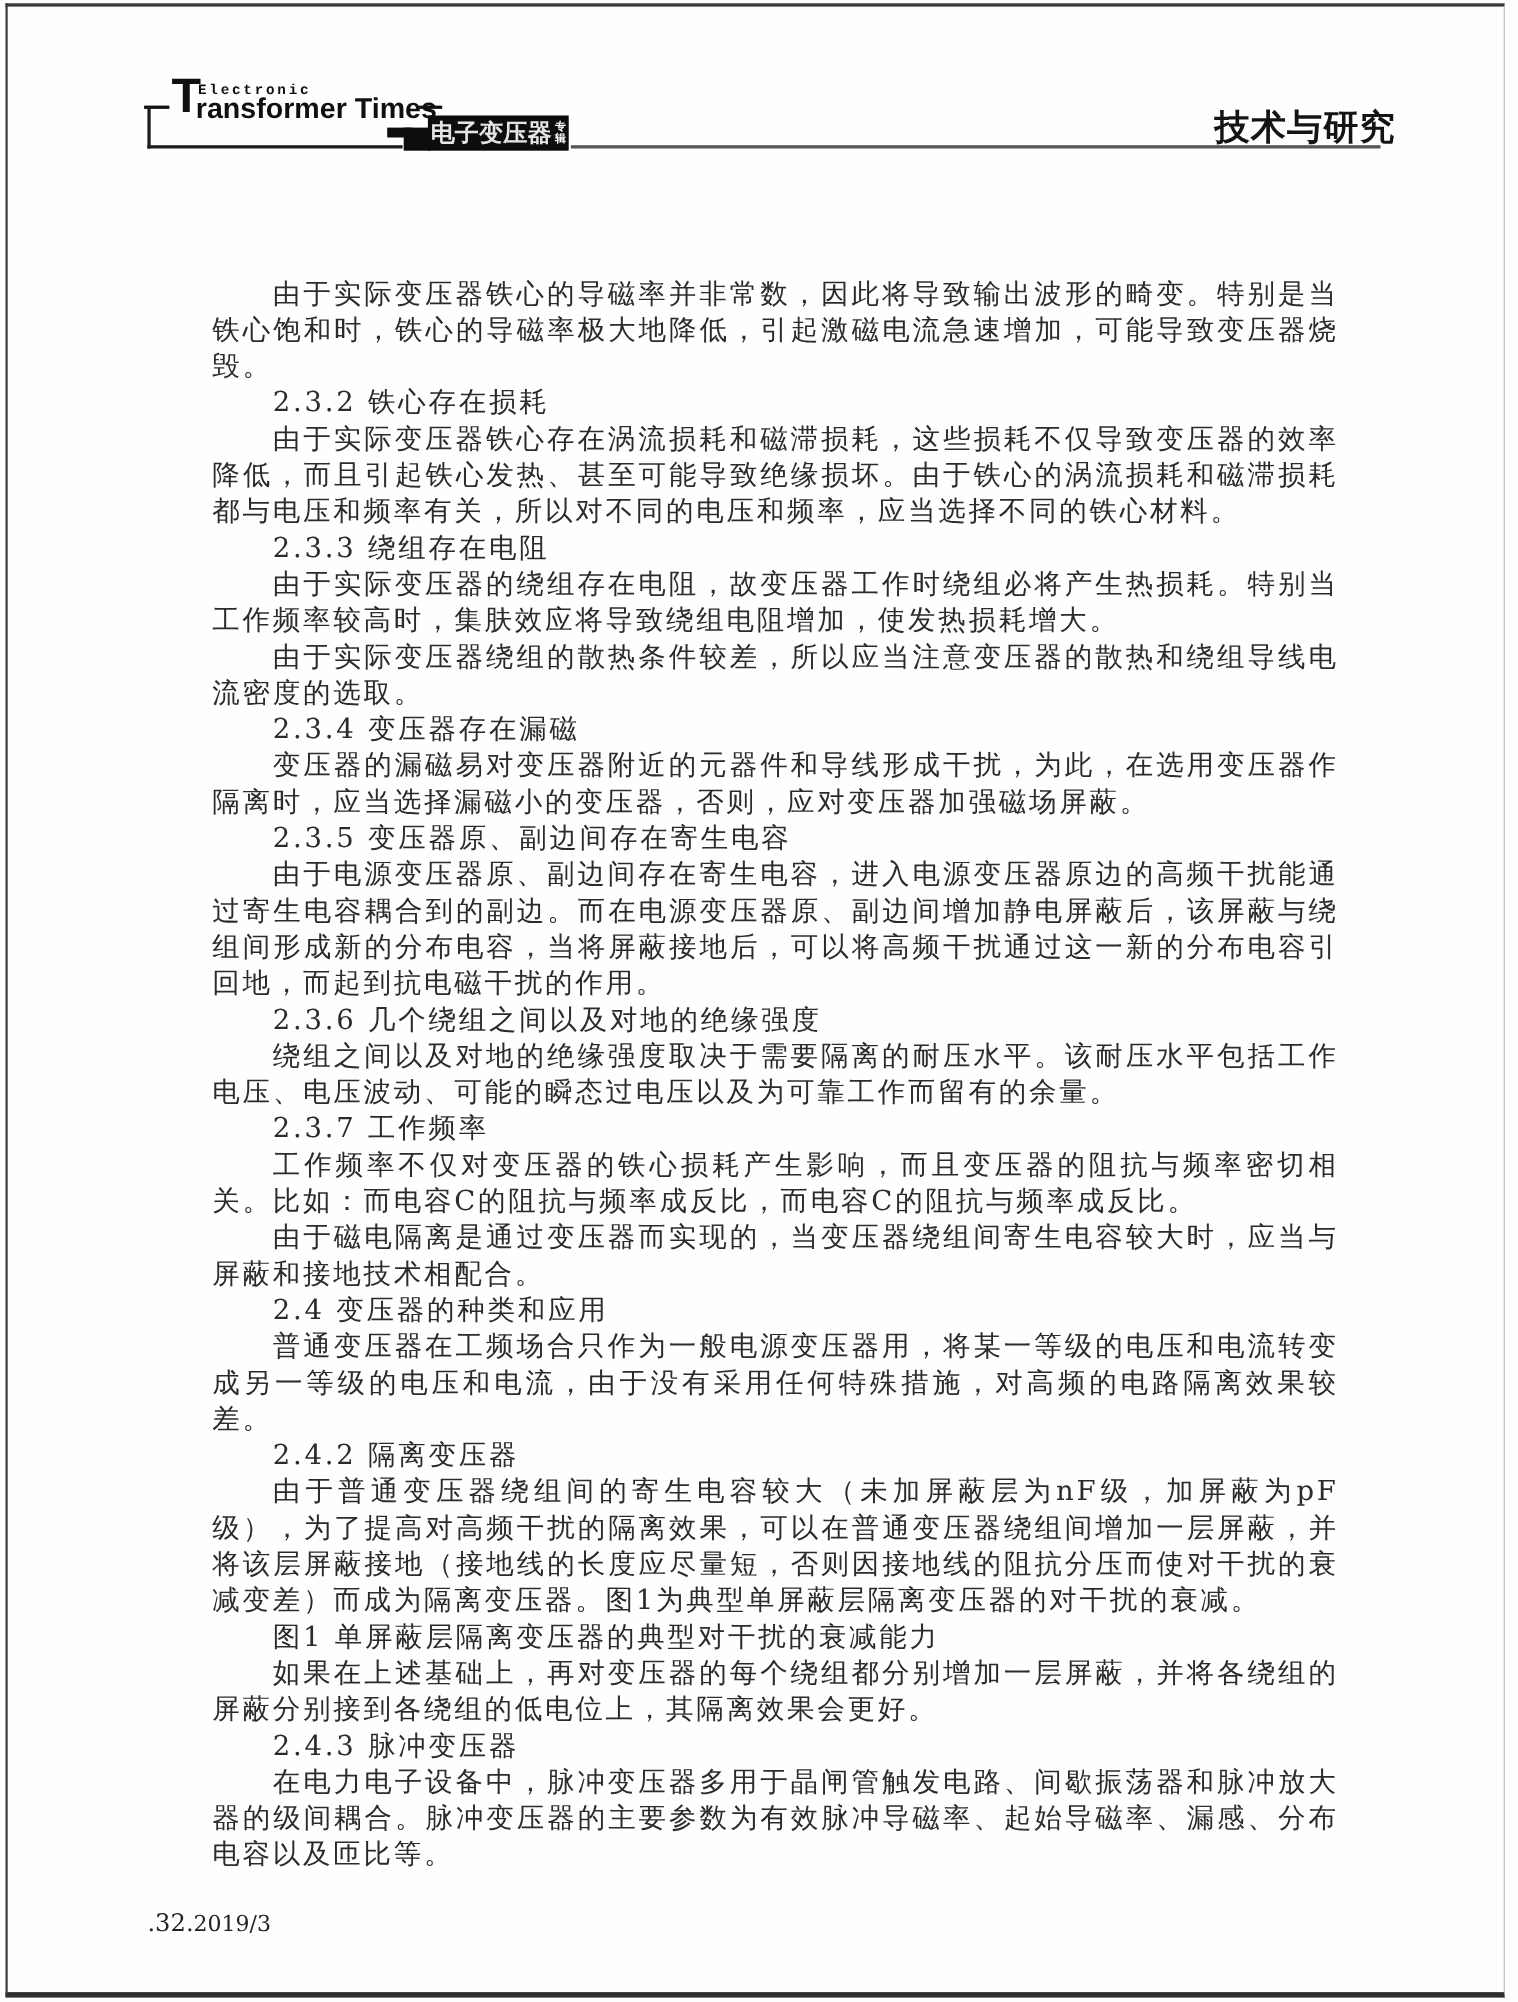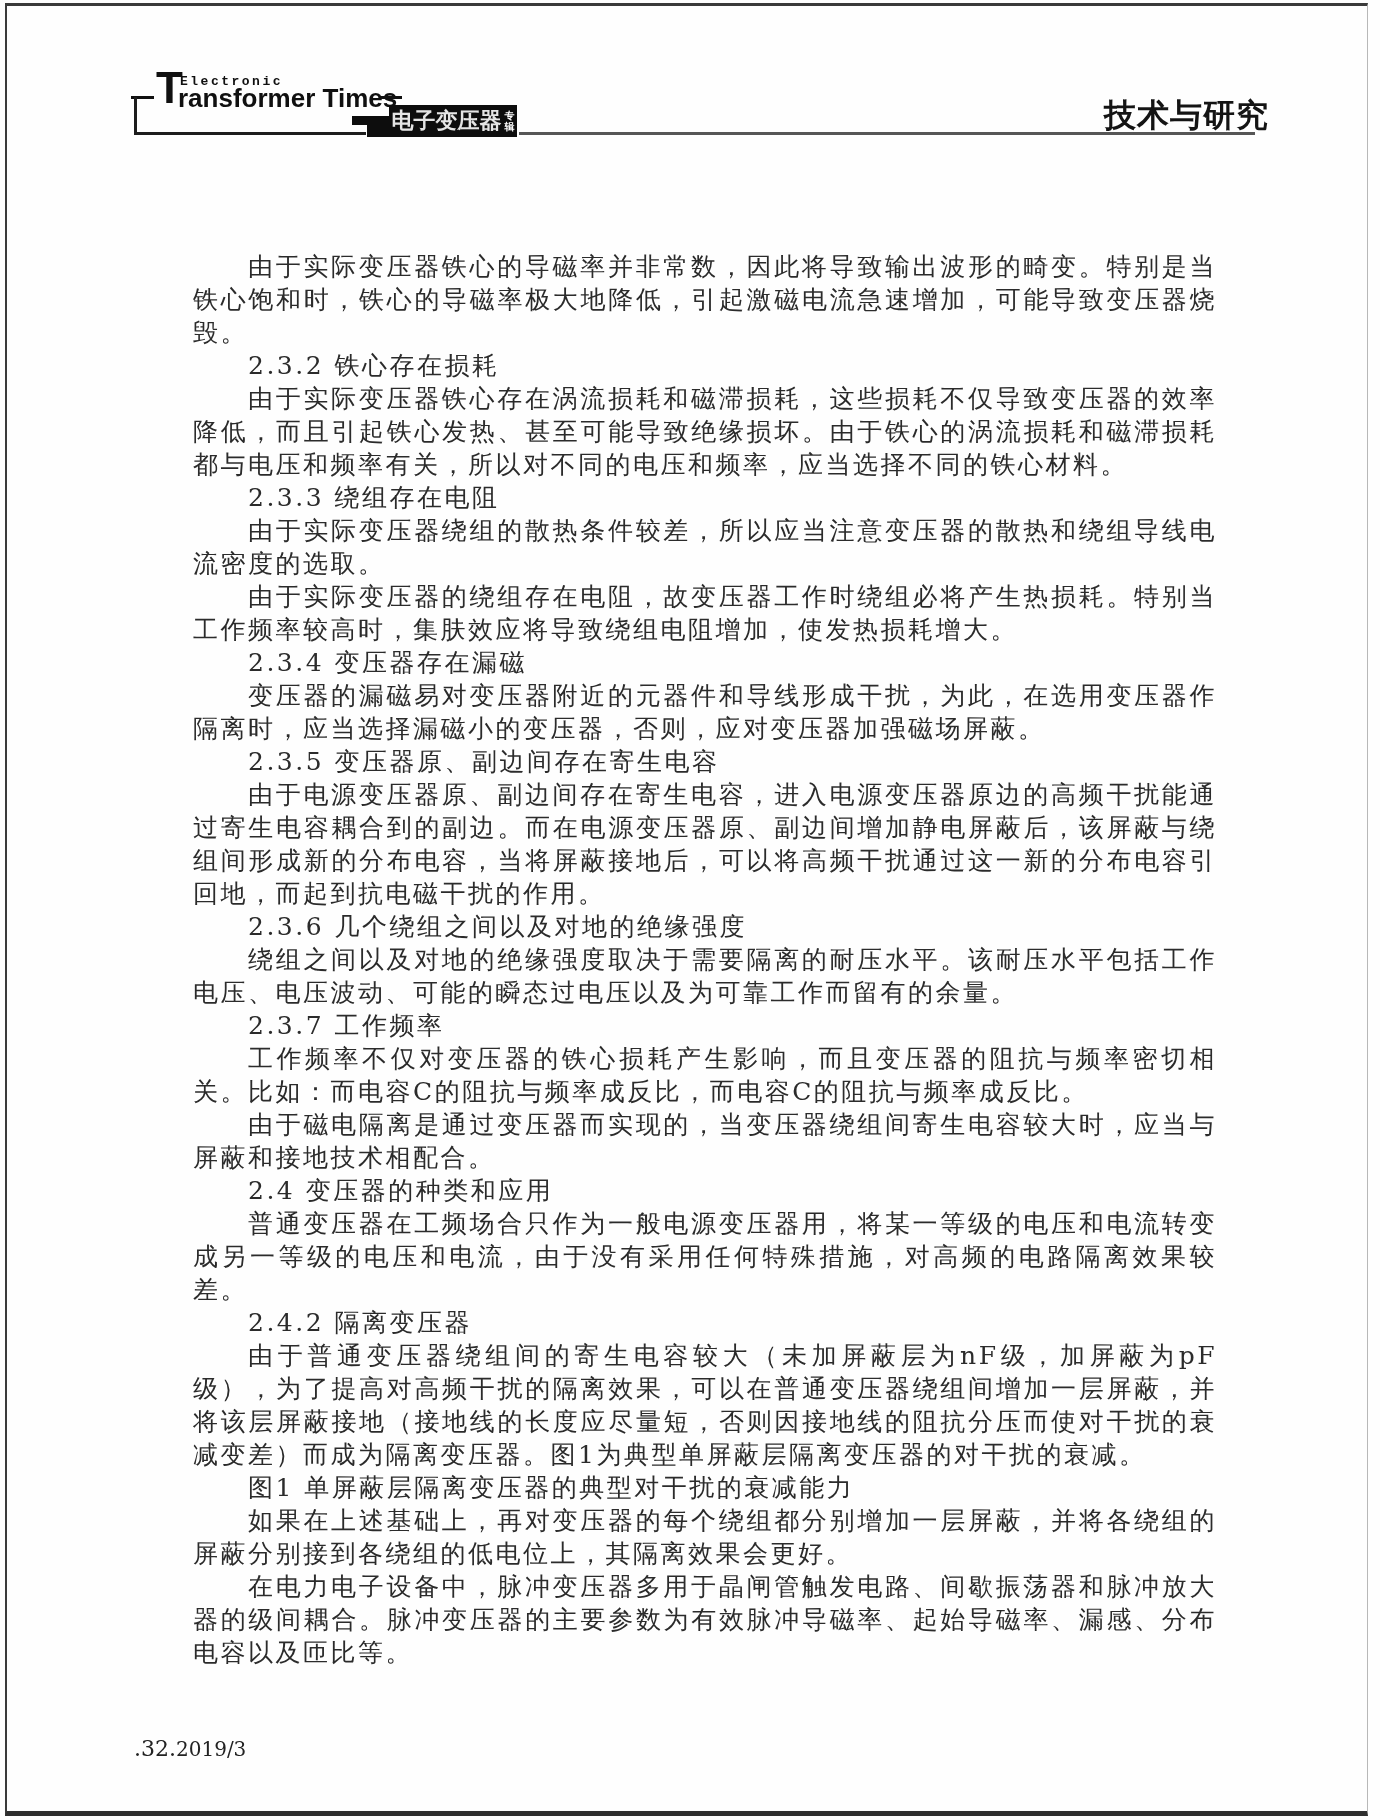--- a/index.html
+++ b/index.html
@@ -104,36 +104,37 @@
   </div>
 
   <div class="header-rule"></div>
   <div class="section-title">技术与研究</div>
 
   <main class="article" id="article">
       <p>由于实际变压器铁心的导磁率并非常数，因此将导致输出波形的畸变。特别是当铁心饱和时，铁心的导磁率极大地降低，引起激磁电流急速增加，可能导致变压器烧毁。</p>
       <p>2.3.2 铁心存在损耗</p>
       <p>由于实际变压器铁心存在涡流损耗和磁滞损耗，这些损耗不仅导致变压器的效率降低，而且引起铁心发热、甚至可能导致绝缘损坏。由于铁心的涡流损耗和磁滞损耗都与电压和频率有关，所以对不同的电压和频率，应当选择不同的铁心材料。</p>
       <p>2.3.3 绕组存在电阻</p>
+      <p>由于实际变压器的绕组存在电阻，故变压器工作时绕组必将产生热损耗。特别当工作频率较高时，集肤效应将导致绕组电阻增加，使发热损耗增大。</p>
       <p>由于实际变压器绕组的散热条件较差，所以应当注意变压器的散热和绕组导线电流密度的选取。</p>
-      <p>由于实际变压器的绕组存在电阻，故变压器工作时绕组必将产生热损耗。特别当工作频率较高时，集肤效应将导致绕组电阻增加，使发热损耗增大。</p>
       <p>2.3.4 变压器存在漏磁</p>
       <p>变压器的漏磁易对变压器附近的元器件和导线形成干扰，为此，在选用变压器作隔离时，应当选择漏磁小的变压器，否则，应对变压器加强磁场屏蔽。</p>
       <p>2.3.5 变压器原、副边间存在寄生电容</p>
       <p>由于电源变压器原、副边间存在寄生电容，进入电源变压器原边的高频干扰能通过寄生电容耦合到的副边。而在电源变压器原、副边间增加静电屏蔽后，该屏蔽与绕组间形成新的分布电容，当将屏蔽接地后，可以将高频干扰通过这一新的分布电容引回地，而起到抗电磁干扰的作用。</p>
       <p>2.3.6 几个绕组之间以及对地的绝缘强度</p>
       <p>绕组之间以及对地的绝缘强度取决于需要隔离的耐压水平。该耐压水平包括工作电压、电压波动、可能的瞬态过电压以及为可靠工作而留有的余量。</p>
       <p>2.3.7 工作频率</p>
       <p>工作频率不仅对变压器的铁心损耗产生影响，而且变压器的阻抗与频率密切相关。比如：而电容C的阻抗与频率成反比，而电容C的阻抗与频率成反比。</p>
       <p>由于磁电隔离是通过变压器而实现的，当变压器绕组间寄生电容较大时，应当与屏蔽和接地技术相配合。</p>
       <p>2.4 变压器的种类和应用</p>
       <p>普通变压器在工频场合只作为一般电源变压器用，将某一等级的电压和电流转变成另一等级的电压和电流，由于没有采用任何特殊措施，对高频的电路隔离效果较差。</p>
       <p>2.4.2 隔离变压器</p>
       <p>由于普通变压器绕组间的寄生电容较大（未加屏蔽层为nF级，加屏蔽为pF级），为了提高对高频干扰的隔离效果，可以在普通变压器绕组间增加一层屏蔽，并将该层屏蔽接地（接地线的长度应尽量短，否则因接地线的阻抗分压而使对干扰的衰减变差）而成为隔离变压器。图1为典型单屏蔽层隔离变压器的对干扰的衰减。</p>
       <p>图1 单屏蔽层隔离变压器的典型对干扰的衰减能力</p>
       <p>如果在上述基础上，再对变压器的每个绕组都分别增加一层屏蔽，并将各绕组的屏蔽分别接到各绕组的低电位上，其隔离效果会更好。</p>
+      <p>2.4.3 脉冲变压器</p>
       <p>在电力电子设备中，脉冲变压器多用于晶闸管触发电路、间歇振荡器和脉冲放大器的级间耦合。脉冲变压器的主要参数为有效脉冲导磁率、起始导磁率、漏感、分布电容以及匝比等。</p>
     </main>
 
   <div class="footer">
     <span class="page-num">.32.</span><span class="issue">2019/3</span>
   </div>
 </div>
 
 </body></html>

